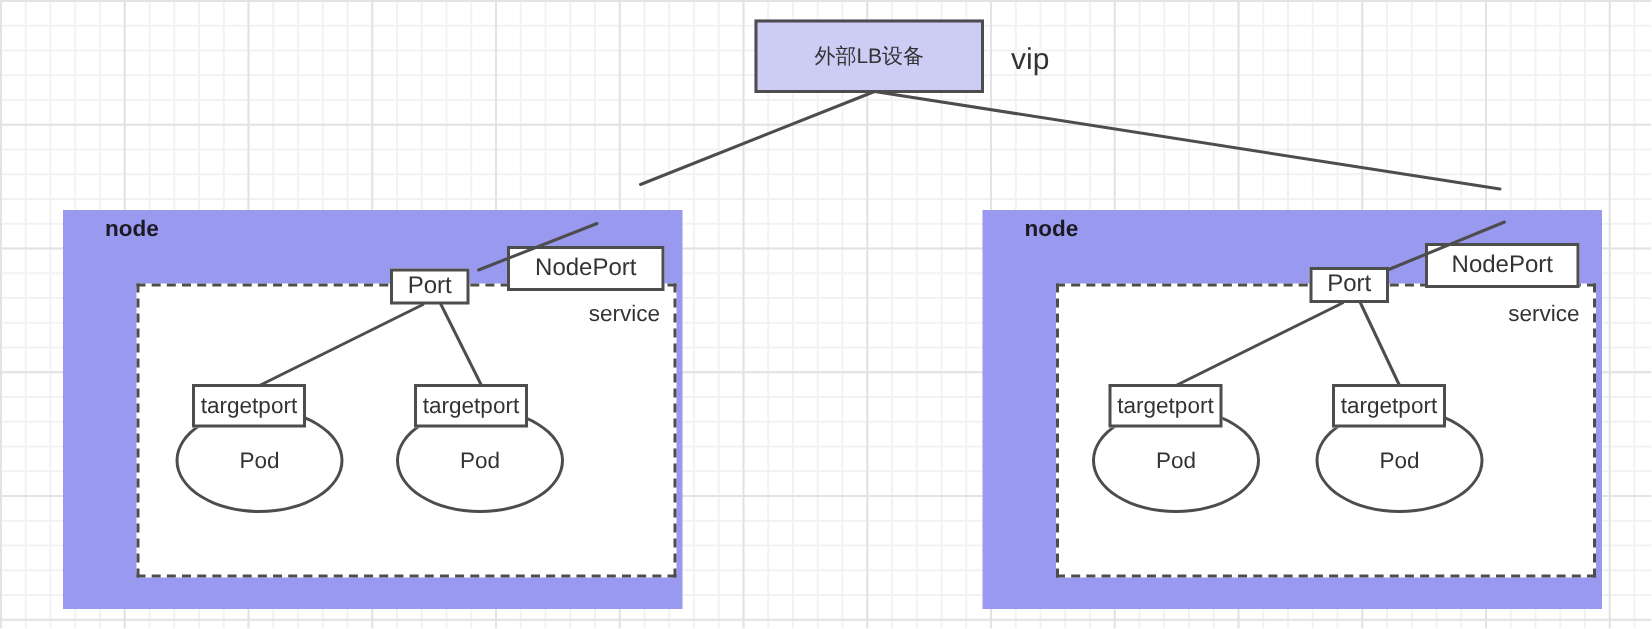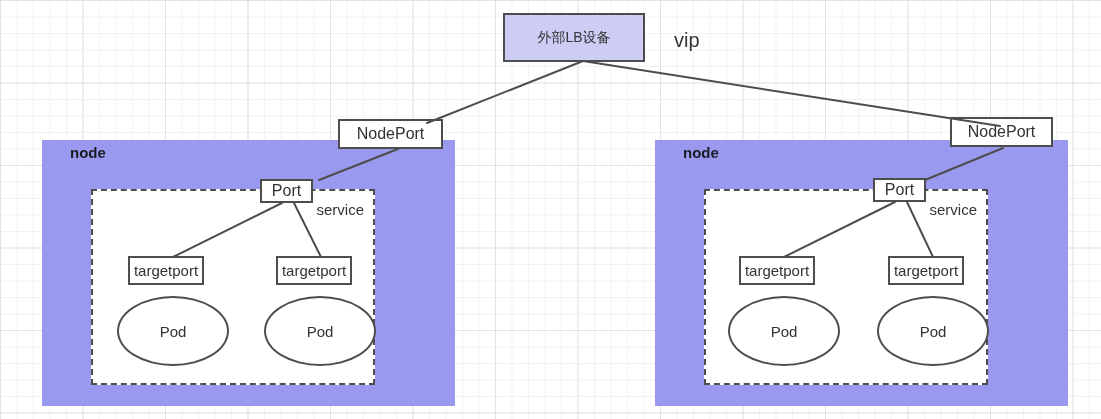--- a/index.html
+++ b/index.html
@@ -31,39 +31,39 @@
   .node-label {
     position: absolute;
     left: 28px;
     top: 4px;
     font-weight: bold;
     font-size: 15px;
     color: #1b1b24;
   }
   .service-box {
     position: absolute;
-    width: 284px;
+    width: 360px;
     height: 196px;
     top: 189px;
     background: #ffffff;
     border: 2px dashed #4d4d4d;
     z-index: 2;
   }
   .service-label {
     position: absolute;
     right: 9px;
     top: 10px;
     font-size: 15px;
     color: #333;
   }
   .pod {
     position: absolute;
     width: 112px;
     height: 70px;
-    top: 296px;
+    top: 272px;
     background: #ffffff;
     border: 2px solid #4d4d4d;
     border-radius: 50%;
     display: flex;
     align-items: center;
     justify-content: center;
     font-size: 15px;
     z-index: 3;
   }
   .shape-box {
@@ -71,33 +71,33 @@
     background: #ffffff;
     border: 2px solid #4d4d4d;
     display: flex;
     align-items: center;
     justify-content: center;
     font-size: 16px;
     color: #333;
     z-index: 4;
   }
   .lb-box {
-    left: 503px; top: 13px; width: 142px; height: 49px;
+    left: 503px; top: 13px; width: 153px; height: 49px;
     background: #ccccf5;
     font-size: 14px;
   }
   .vip-label {
     position: absolute;
     left: 674px;
     top: 29px;
     font-size: 20px;
     color: #333;
     z-index: 4;
   }
-  .nodeport { height: 30px; font-size: 16px; }
+  .nodeport { height: 30px; font-size: 16px; margin-top: 45px; }
   .nodeport-left  { left: 338px; top: 119px; width: 105px; }
   .nodeport-right { left: 950px; top: 117px; width: 103px; }
   .port { width: 53px; height: 24px; font-size: 16px; }
   .port-left  { left: 260px; top: 179px; }
   .port-right { left: 873px; top: 178px; }
   .targetport { width: 76px; height: 29px; top: 256px; font-size: 15px; }
   .connectors {
     position: absolute;
     left: 0; top: 0;
     width: 1101px;

